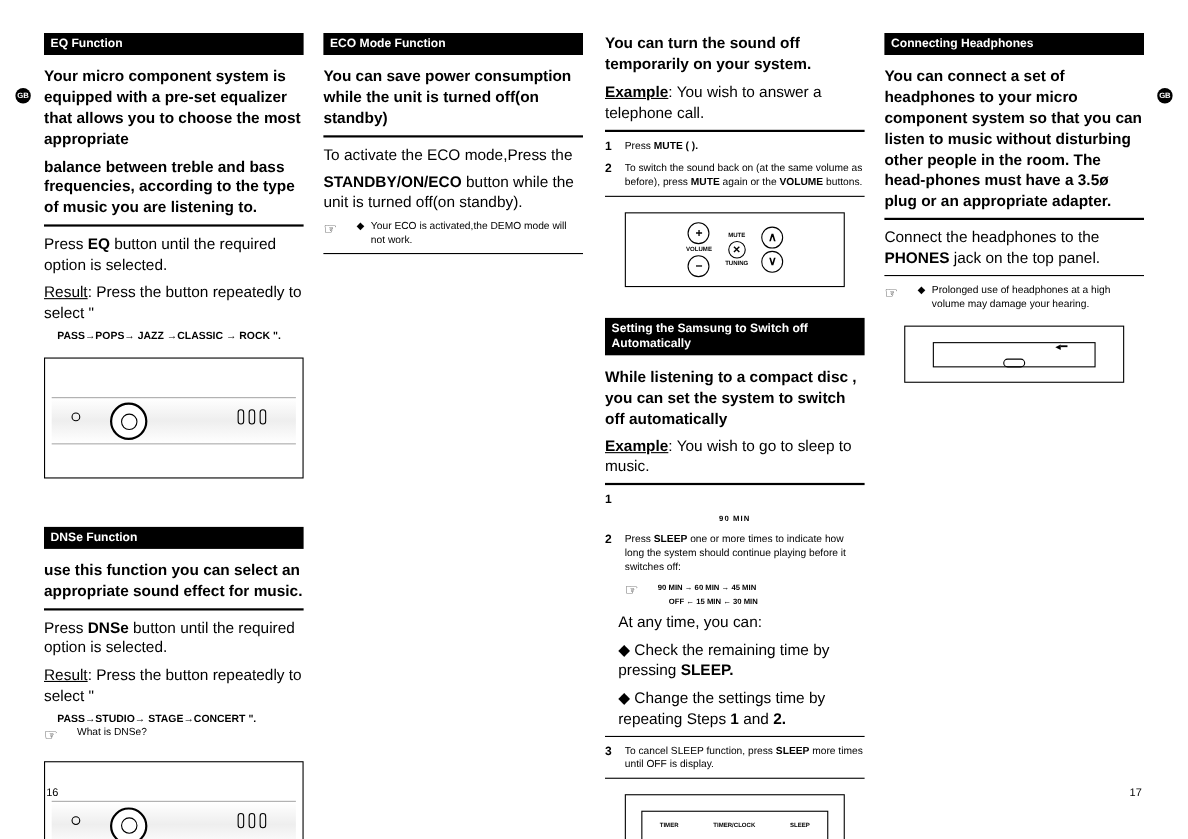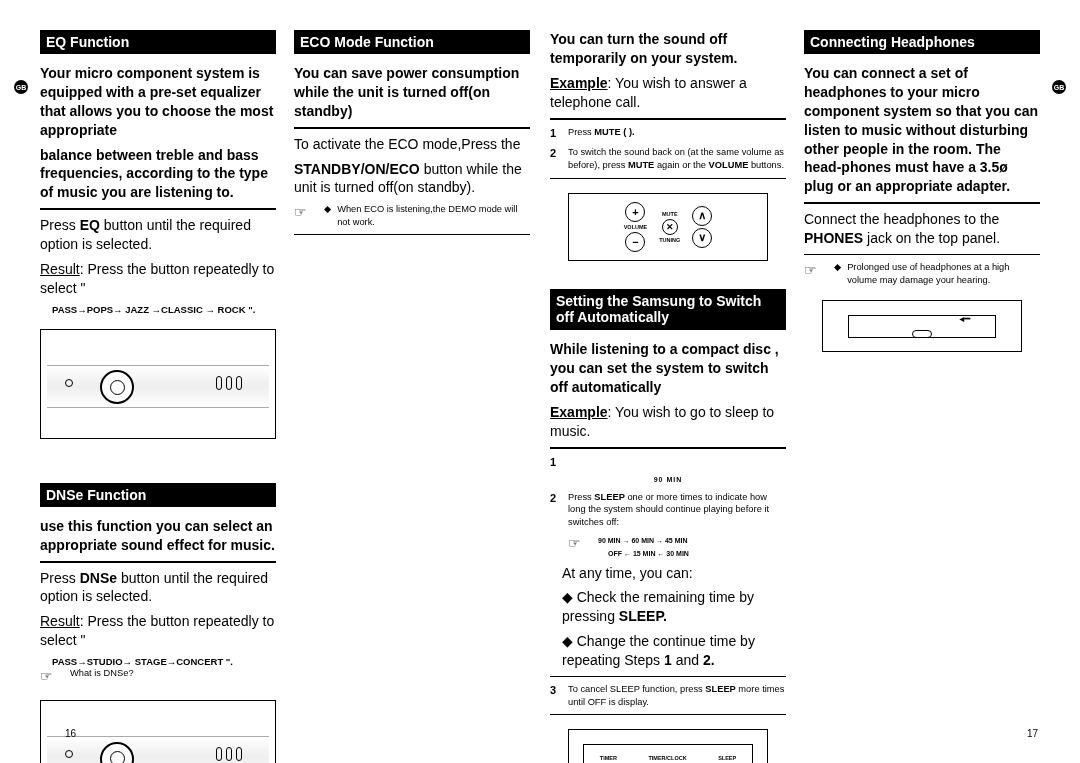--- a/index.html
+++ b/index.html
@@ -3,38 +3,38 @@
 <meta charset="utf-8">
 <style>
   * { margin: 0; padding: 0; box-sizing: border-box; }
   body { font-family: Arial, Helvetica, sans-serif; background: #fff; width: 1080px; height: 763px; position: relative; color: #000; }
   .spread { display: flex; width: 100%; height: 100%; }
   .page { flex: 1; padding: 30px 20px 20px 20px; position: relative; }
   .page-left { padding-left: 40px; padding-right: 10px; }
   .page-right { padding-left: 10px; padding-right: 40px; }
   .cols { display: flex; gap: 18px; }
   .col { flex: 1; }
-  .section-title { background: #000; color: #fff; font-weight: bold; font-size: 14px; padding: 4px 6px; margin-bottom: 10px; }
+  .section-title { background: #000; color: #fff; font-weight: bold; font-size: 11px; padding: 4px 6px; margin-bottom: 10px; }
   .body-text { font-size: 14px; line-height: 1.35; margin-bottom: 6px; }
   .body-bold { font-weight: bold; }
   .hr { border-top: 1px solid #000; margin: 6px 0; }
   .hr-thick { border-top: 2px solid #000; margin: 6px 0; }
   .serif { font-family: Liberation Sans, sans-serif; font-weight: bold; font-size: 9.5px; }
   .indent { padding-left: 12px; }
   .note-row { display: flex; gap: 6px; font-size: 9.3px; line-height: 1.35; margin-bottom: 4px; }
   .note-row .arrow { width: 24px; font-size: 14px; flex-shrink: 0; }
   .note-row .bullet { flex-shrink: 0; }
   .num-row { display: flex; gap: 8px; font-size: 9.3px; line-height: 1.35; margin-bottom: 6px; }
   .num-row .num { font-weight: bold; font-size: 11px; width: 10px; flex-shrink: 0; }
   .figure { border: 1px solid #000; margin: 14px 0; position: relative; background: #fff; }
   .fig-eq, .fig-dnse { height: 110px; }
   .fig-tall { height: 68px; width: 200px; margin-left: auto; margin-right: auto; }
   .fig-head { height: 52px; width: 200px; margin-left: auto; margin-right: auto; }
   .fig-remote { height: 84px; width: 200px; margin-left: auto; margin-right: auto; }
-  .pagenum { position: absolute; bottom: 24px; font-size: 10px; margin-left: 23px; }
+  .pagenum { position: absolute; bottom: 36px; font-size: 10px; }
   .pagenum-left { left: 42px; }
   .pagenum-right { right: 42px; }
   .gb { position: absolute; top: 80px; width: 14px; height: 14px; border-radius: 50%; background: #000; color: #fff; font-size: 7px; display: flex; align-items: center; justify-content: center; font-weight: bold; }
   .gb-left { left: 14px; }
   .gb-right { right: 14px; }
   
   .dev-body { position: absolute; inset: 6px; }
   .dev-strip { position: absolute; top: 30%; bottom: 25%; left: 0; right: 0; border-top: 1px solid #aaa; border-bottom: 1px solid #aaa; background: linear-gradient(#fff,#eee,#fff); }
   .knob { position: absolute; border: 2px solid #000; border-radius: 50%; background: #fff; }
   .knob::after { content: ""; position: absolute; inset: 25%; border: 1px solid #000; border-radius: 50%; }
@@ -128,21 +128,21 @@
         <div class="section-title">ECO Mode Function</div>
         <div class="body-text body-bold">You can save power consumption while the unit is turned off(on standby)</div>
         <div class="hr-thick"></div>
         <div class="body-text">To activate the ECO mode,Press the</div>
         <div class="body-text">
           <b>STANDBY/ON/ECO</b><span> button while the unit is turned off(on standby).</span>
         </div>
         <div class="note-row">
           <span class="arrow">☞</span>
             <span class="bullet">◆</span>
-            <span>When ECO is listening,the DEMO mode will not work.</span>
+            <span>Your ECO is activated,the DEMO mode will not work.</span>
         </div>
         <div class="hr"></div>
       </div>
     </div>
     <div class="pagenum pagenum-left">16</div>
   </div>
 
   <div class="page page-right">
     <div class="gb gb-right">GB</div>
     <div class="cols">
@@ -198,21 +198,21 @@
         </div>
         <div class="note-row" style="padding-left:18px">
           <span class="arrow">☞</span>
           <span>
             <b class="tiny-arrow">90 MIN → 60 MIN → 45 MIN</b><br>
             <b class="tiny-arrow" style="padding-left:10px">OFF ← 15 MIN ← 30 MIN</b>
           </span>
         </div>
         <div class="body-text indent">At any time, you can:</div>
         <div class="body-text indent">◆ <span>Check the remaining time by pressing </span><b>SLEEP.</b></div>
-        <div class="body-text indent">◆ <span>Change the continue time by repeating Steps </span><b>1</b><span> and </span><b>2.</b></div>
+        <div class="body-text indent">◆ <span>Change the settings time by repeating Steps </span><b>1</b><span> and </span><b>2.</b></div>
         <div class="hr"></div>
         <div class="num-row">
           <span class="num">3</span>
           <span><span>To cancel SLEEP function, press </span><b>SLEEP</b><span> more times until OFF is display.</span></span>
         </div>
         <div class="hr"></div>
         <div class="figure fig-remote">
           <div class="remote-inner">
             <div class="rrow">
               <span>TIMER</span>

